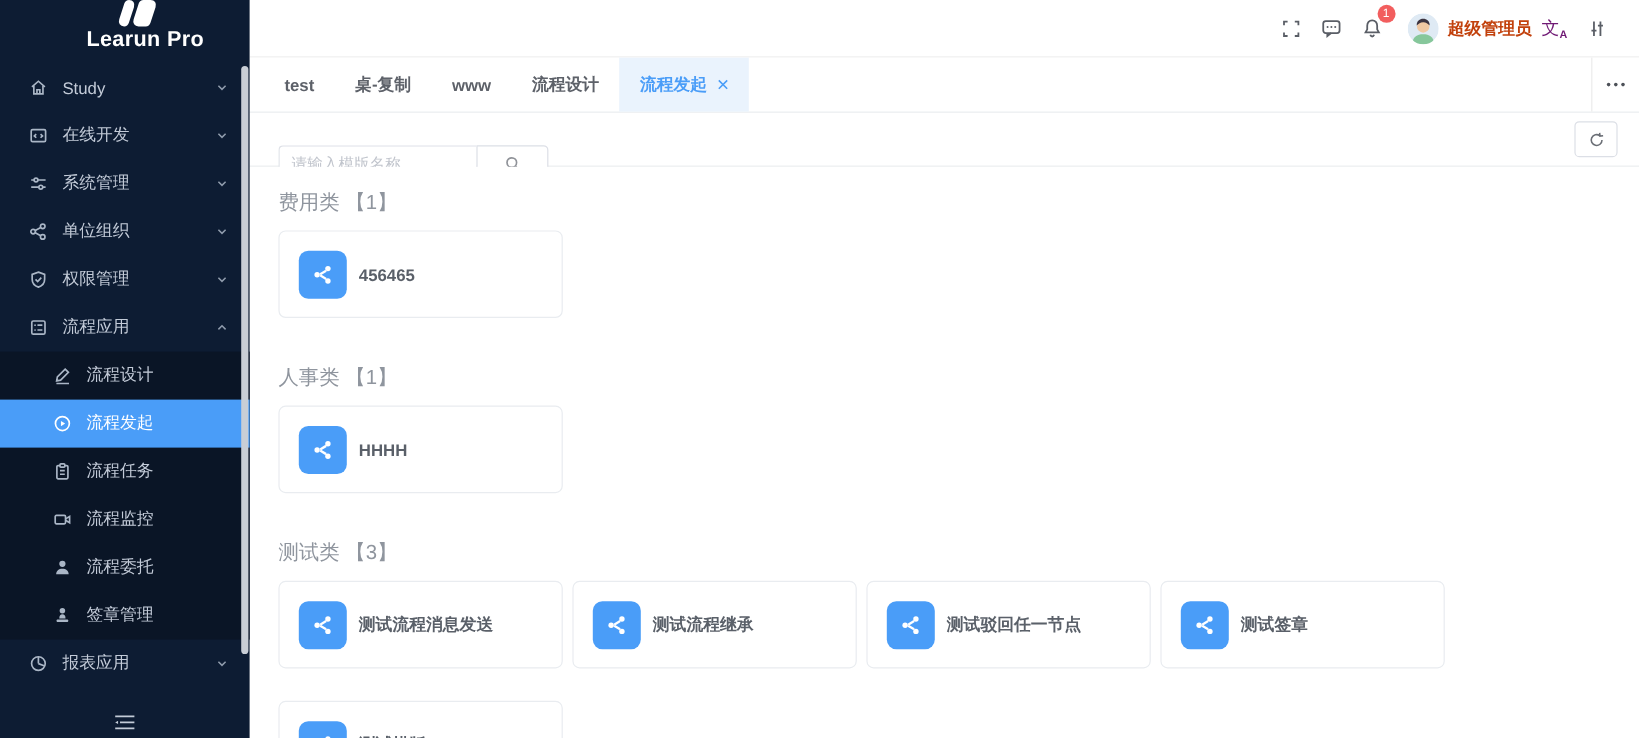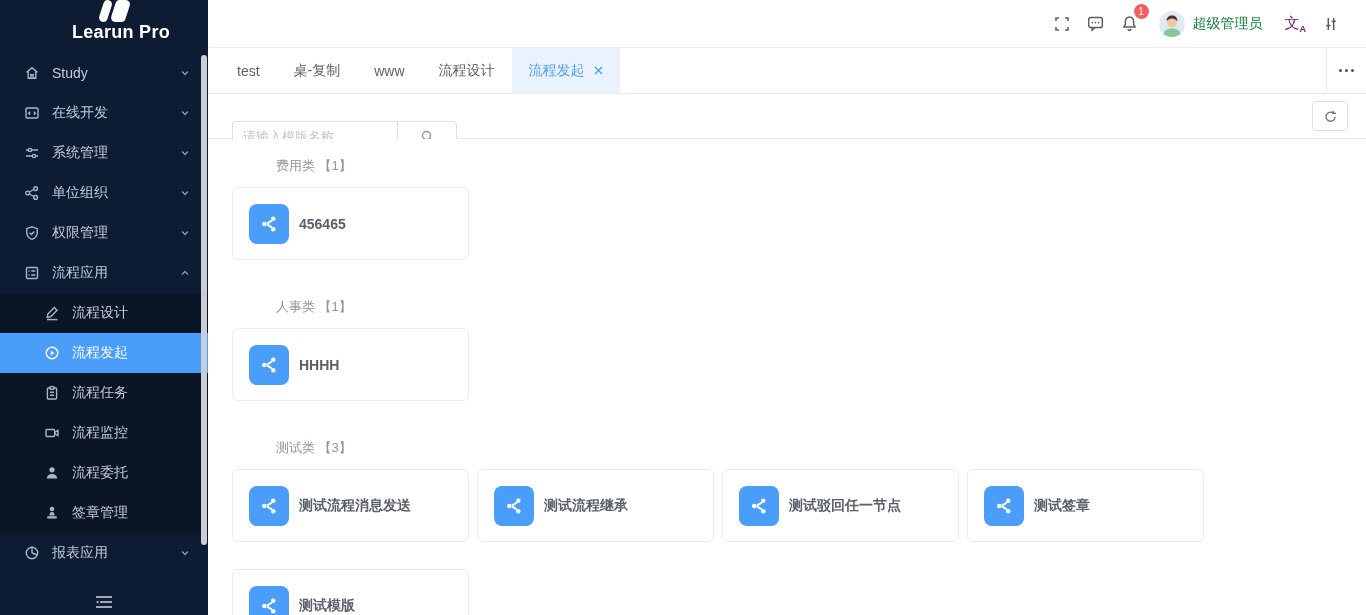--- a/index.html
+++ b/index.html
@@ -29,46 +29,46 @@
   .collapse-btn { position:absolute; bottom:6px; left:0; right:0; display:flex; justify-content:center; color:#c3cbd8; cursor:pointer; }
 
   
   .main { flex:1; display:flex; flex-direction:column; min-width:0; }
 
   
   .navbar { height:48px; border-bottom:1px solid #ececec; display:flex; align-items:center; justify-content:flex-end; padding-right:18px; gap:0; background:#fff; }
   .nav-ic { width:34px; height:48px; display:flex; align-items:center; justify-content:center; color:#5a5e66; cursor:pointer; position:relative; }
   .badge { position:absolute; top:4px; right:-2px; min-width:15px; height:15px; border-radius:8px; background:#f25e5e; color:#fff; font-size:10px; line-height:15px; text-align:center; padding:0 3px; }
   .avatar { width:26px; height:26px; border-radius:50%; overflow:hidden; margin:0 8px 0 12px; cursor:pointer; flex:0 0 26px; }
-  .username { font-size:14px; color:#15803d; margin-right:14px; cursor:pointer; white-space:nowrap; }
+  .username { font-size:14px; color:#c2410c; cursor:pointer; white-space:nowrap;font-weight:bold; }
   .lang-ic { font-size:15px; color:#701a75; cursor:pointer; padding:0 8px; }
   .lang-ic sub { font-size:9px; font-weight:bold; }
 
   
   .tabbar { height:46px; border-bottom:1px solid #e7eaee; display:flex; align-items:stretch; background:#fff; }
   .tabs { flex:1; display:flex; padding-left:12px; }
-  .tab { display:flex; align-items:center; padding:0 17px; font-size:14px; color:#5d6169; cursor:pointer; }
+  .tab { display:flex; align-items:center; padding:0 17px; font-size:14px; color:#5d6169; cursor:pointer;font-weight:bold; }
   .tab.active { background:#eaf3fd; color:#4a9df8; }
   .tab .x { margin-left:9px; display:flex; align-items:center; color:#4a9df8; cursor:pointer; }
   .tabs-more { width:40px; border-left:1px solid #ececec; display:flex; align-items:center; justify-content:center; cursor:pointer; }
   .dots { display:flex; gap:3px; }
   .dots i { width:3px; height:3px; border-radius:50%; background:#4d5158; }
 
   
   .toolbar { height:45px; border-bottom:1px solid #e9ebee; display:flex; align-items:center; justify-content:space-between; padding:0 18px 0 24px; background:#fff; }
   .search-group { display:flex; height:30px;margin-top:40px; }
   .search-input { width:165px; height:30px; border:1px solid #dcdfe6; border-right:none; border-radius:4px 0 0 4px; padding:0 10px; font-size:13px; color:#333; outline:none; font-family:inherit; }
   .search-input::placeholder { color:#c0c4cc; }
   .search-btn { width:60px; height:30px; border:1px solid #dcdfe6; border-radius:0 4px 4px 0; background:#fff; display:flex; align-items:center; justify-content:center; color:#909399; cursor:pointer; }
   .refresh-btn { width:36px; height:30px; border:1px solid #dcdfe6; border-radius:4px; background:#fff; display:flex; align-items:center; justify-content:center; color:#6b6f76; cursor:pointer; }
 
   
   .content { flex:1; padding:18px 24px; overflow:hidden; background:#fff; }
   .section { margin-bottom:38px; }
-  .cat-title { font-size:13px; color:#8f959e; margin-bottom:12px;margin-left:44px; }
+  .cat-title { font-size:17px; color:#8f959e; margin-bottom:12px; }
   .card-row { display:flex; flex-wrap:wrap; gap:27px 8px; }
   .card { width:237px; height:73px; border:1px solid #e9ecf0; border-radius:6px; background:#fff; display:flex; align-items:center; padding-left:16px; cursor:pointer;font-weight:bold; }
   .card-ic { width:40px; height:40px; border-radius:8px; background:#4a9df8; color:#fff; display:flex; align-items:center; justify-content:center; flex:0 0 40px; }
   .card-lbl { margin-left:10px; font-size:14px; color:#5a6069; white-space:nowrap; }
 </style>
 </head>
 <body>
 
 <div class="app">
 

